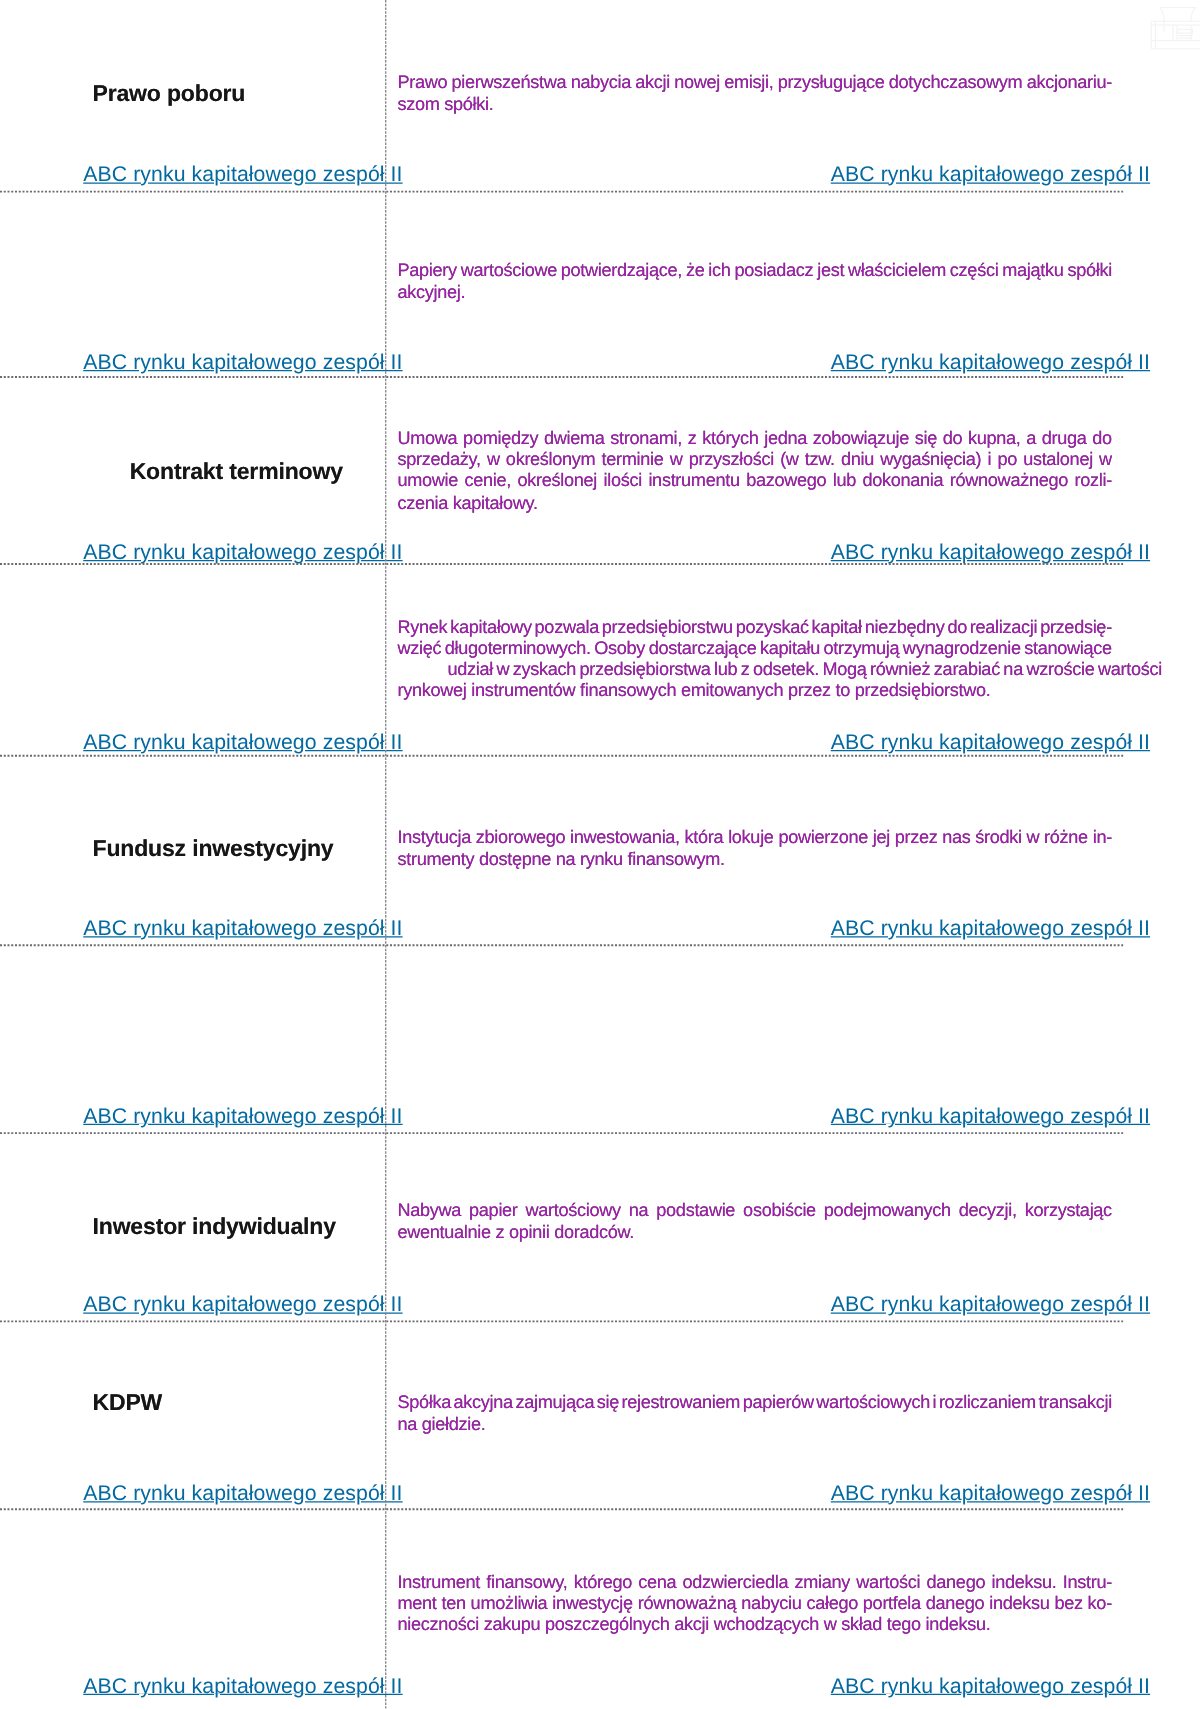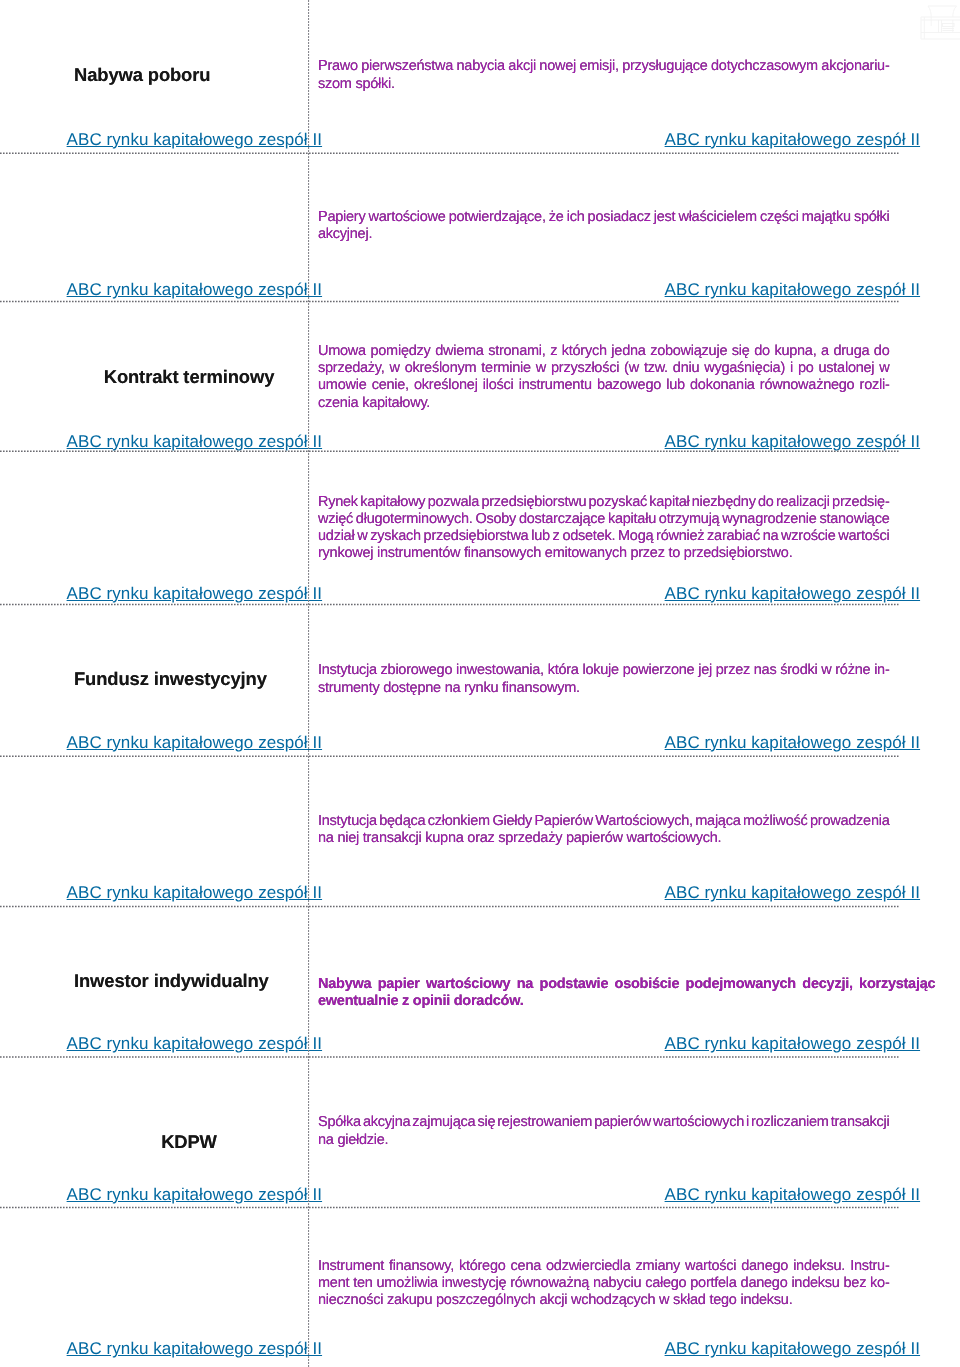--- a/index.html
+++ b/index.html
@@ -29,21 +29,21 @@
 
   
   .corner-icon{position:absolute;left:900px;top:0;opacity:.05;}
 </style>
 </head>
 <body>
 
 <div class="page">
   <div id="cards-host">
       <div class="card" style="top: 4.9px; height: 148.35px;">
-        <div class="term" style="top: 60.1px;">Nabywa poboru</div>
+        <div class="term" style="top: 60.1px;">Prawo poboru</div>
         <div class="def" style="top: 53.5px;">
           <span class="ln j" style="word-spacing: -0.357px;">Prawo pierwszeństwa nabycia akcji nowej emisji, przysługujące dotychczasowym akcjonariu-</span>
           <span class="ln last">szom spółki.</span>
         </div>
         <div class="wm l" style="top: 127.9px;">ABC rynku kapitałowego zespół II</div>
         <div class="wm r" style="top: 127.9px;">ABC rynku kapitałowego zespół II</div>
       </div>
       <div class="card" style="top: 153.25px; height: 148.35px;">
         <div class="def" style="top: 55.85px;">
           <span class="ln j" style="word-spacing: -0.67px;">Papiery wartościowe potwierdzające, że ich posiadacz jest właścicielem części majątku spółki</span>
@@ -60,54 +60,50 @@
           <span class="ln j" style="word-spacing: 1.408px;">umowie cenie, określonej ilości instrumentu bazowego lub dokonania równoważnego rozli-</span>
           <span class="ln last">czenia kapitałowy.</span>
         </div>
         <div class="wm l" style="top: 133px;">ABC rynku kapitałowego zespół II</div>
         <div class="wm r" style="top: 133px;">ABC rynku kapitałowego zespół II</div>
       </div>
       <div class="card" style="top: 451.2px; height: 153.4px;">
         <div class="def" style="top: 42.4px;">
           <span class="ln j" style="word-spacing: -1.467px;">Rynek kapitałowy pozwala przedsiębiorstwu pozyskać kapitał niezbędny do realizacji przedsię-</span>
           <span class="ln j" style="word-spacing: -0.913px;">wzięć długoterminowych. Osoby dostarczające kapitału otrzymują wynagrodzenie stanowiące</span>
-          <span class="ln j" style="word-spacing: -0.983px;">udział w zyskach przedsiębiorstwa lub z odsetek. Mogą również zarabiać na wzroście wartości</span>
+          <span class="ln j" style="word-spacing: -0.983px; margin-left: 40px;">udział w zyskach przedsiębiorstwa lub z odsetek. Mogą również zarabiać na wzroście wartości</span>
           <span class="ln last">rynkowej instrumentów finansowych emitowanych przez to przedsiębiorstwo.</span>
         </div>
         <div class="wm l" style="top: 135.8px;">ABC rynku kapitałowego zespół II</div>
         <div class="wm r" style="top: 135.8px;">ABC rynku kapitałowego zespół II</div>
       </div>
       <div class="card" style="top: 604.6px; height: 151.6px; padding-left: 28px;">
         <div class="term" style="top: 64.4px;">Fundusz inwestycyjny</div>
         <div class="def" style="top: 57.7px; text-align: right;">
           <span class="ln j" style="word-spacing: 0.043px;">Instytucja zbiorowego inwestowania, która lokuje powierzone jej przez nas środki w różne in-</span>
           <span class="ln last">strumenty dostępne na rynku finansowym.</span>
         </div>
         <div class="wm l" style="top: 131.3px;">ABC rynku kapitałowego zespół II</div>
         <div class="wm r" style="top: 131.3px;">ABC rynku kapitałowego zespół II</div>
       </div>
       <div class="card" style="top: 756.2px; height: 150.3px;">
-        <div class="def" style="top: 56.9px;">
-          <span class="ln j" style="word-spacing: -1.33px;">Instytucja będąca członkiem Giełdy Papierów Wartościowych, mająca możliwość prowadzenia</span>
-          <span class="ln last">na niej transakcji kupna oraz sprzedaży papierów wartościowych.</span>
-        </div>
         <div class="wm l" style="top: 130.3px;">ABC rynku kapitałowego zespół II</div>
         <div class="wm r" style="top: 130.3px;">ABC rynku kapitałowego zespół II</div>
       </div>
       <div class="card" style="top: 906.5px; height: 150.6px;">
         <div class="term" style="top: 64.1px;">Inwestor indywidualny</div>
-        <div class="def" style="top: 69px; font-weight: bold;">
+        <div class="def" style="top: 54px;">
           <span class="ln j" style="word-spacing: 2.604px;">Nabywa papier wartościowy na podstawie osobiście podejmowanych decyzji, korzystając</span>
           <span class="ln last">ewentualnie z opinii doradców.</span>
         </div>
         <div class="wm l" style="top: 130.7px;">ABC rynku kapitałowego zespół II</div>
         <div class="wm r" style="top: 130.7px;">ABC rynku kapitałowego zespół II</div>
       </div>
       <div class="card" style="top: 1057.1px; height: 150.3px;">
-        <div class="term" style="top: 75px; text-align: center;">KDPW</div>
+        <div class="term" style="top: 55px;">KDPW</div>
         <div class="def" style="top: 57.3px;">
           <span class="ln j" style="word-spacing: -1.729px;">Spółka akcyjna zajmująca się rejestrowaniem papierów wartościowych i rozliczaniem transakcji</span>
           <span class="ln last">na giełdzie.</span>
         </div>
         <div class="wm l" style="top: 130.7px;">ABC rynku kapitałowego zespół II</div>
         <div class="wm r" style="top: 130.7px;">ABC rynku kapitałowego zespół II</div>
       </div>
       <div class="card" style="top: 1207.4px; height: 159.6px;">
         <div class="def" style="top: 50.5px;">
           <span class="ln j" style="word-spacing: 1.229px;">Instrument finansowy, którego cena odzwierciedla zmiany wartości danego indeksu. Instru-</span>

